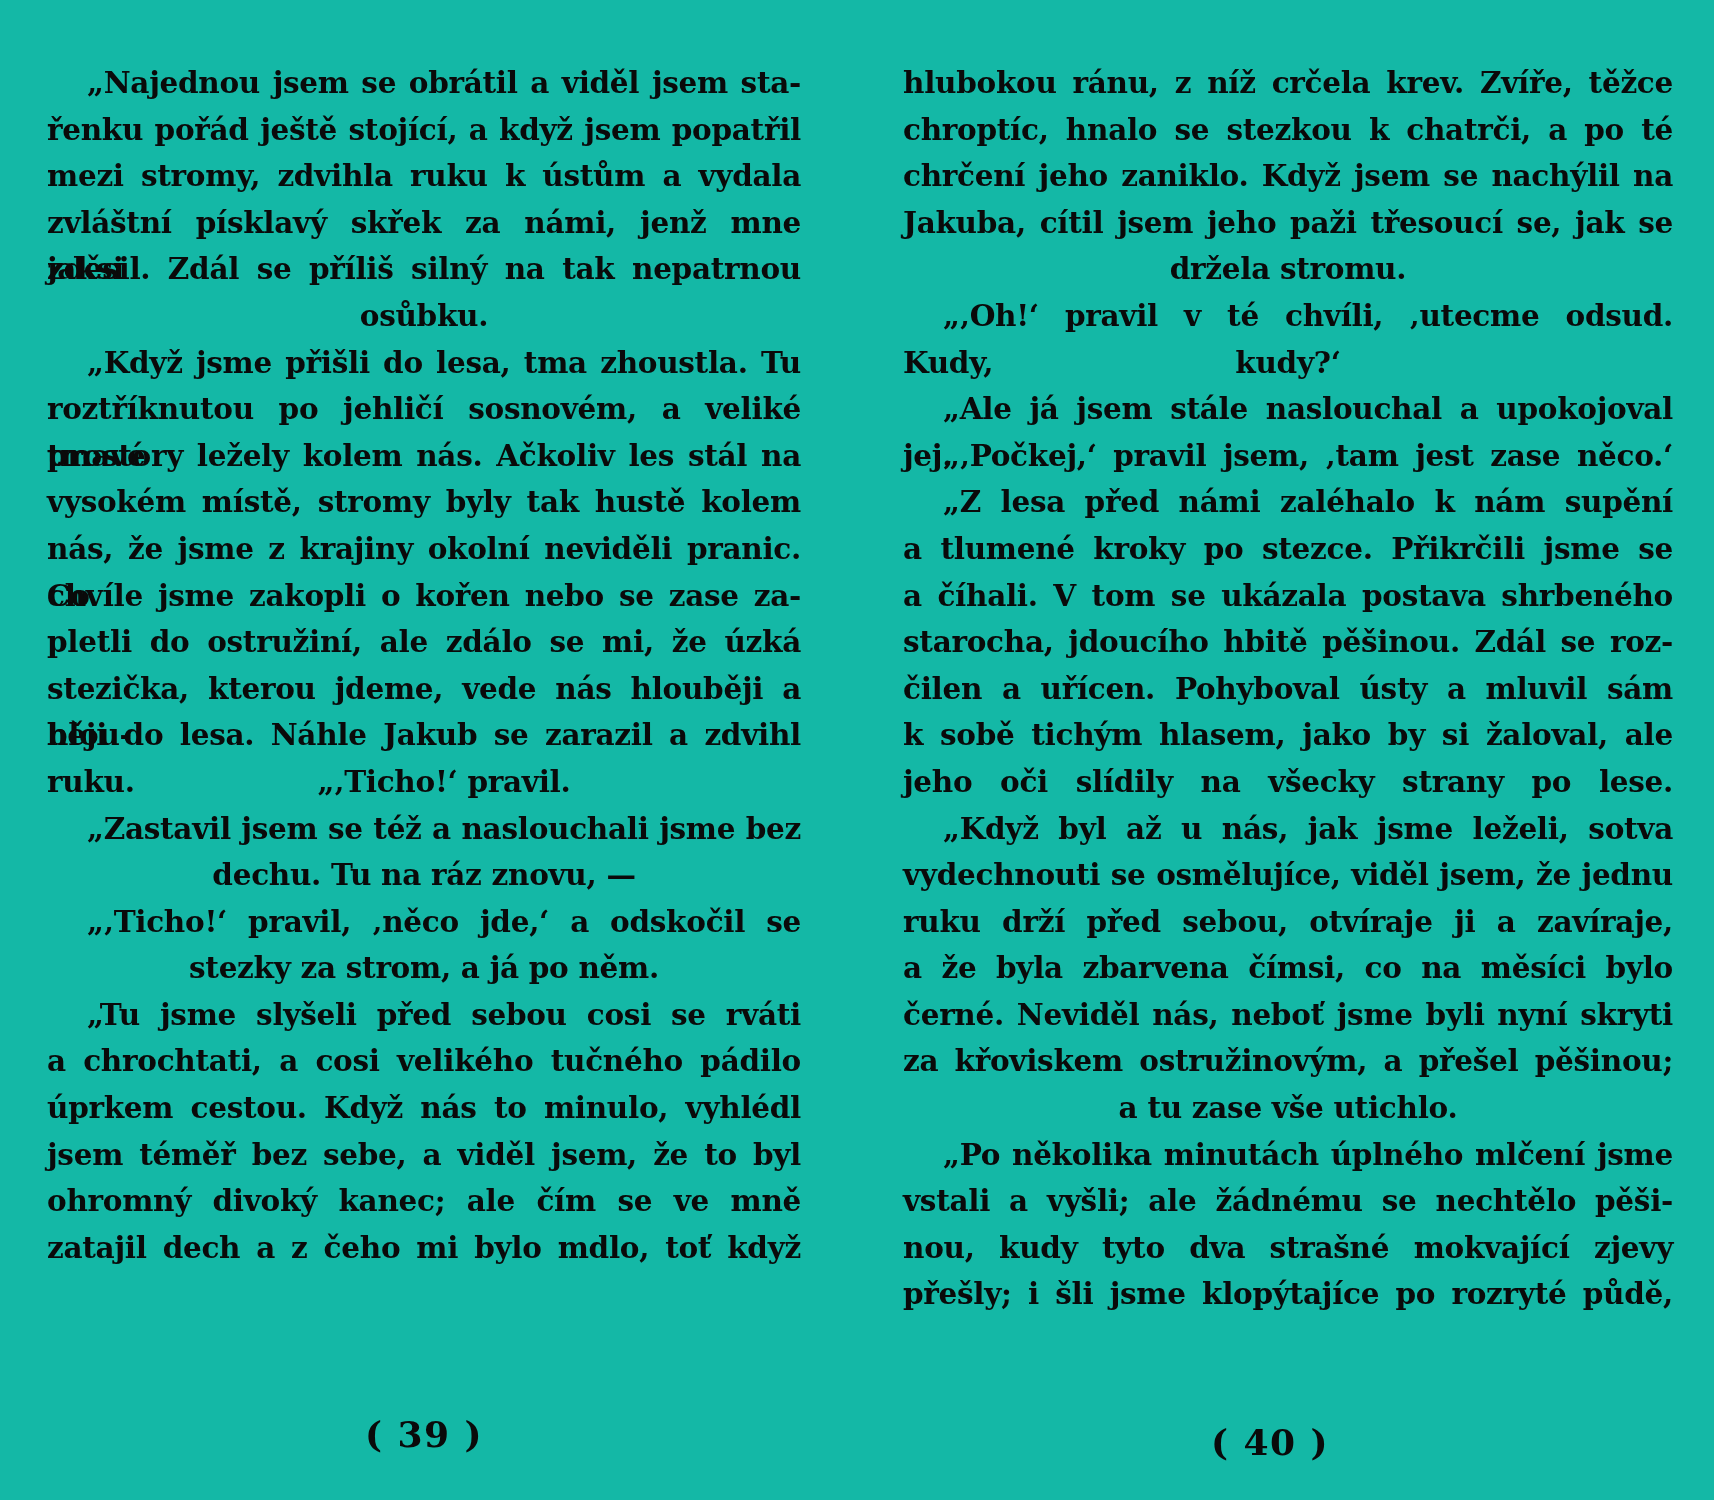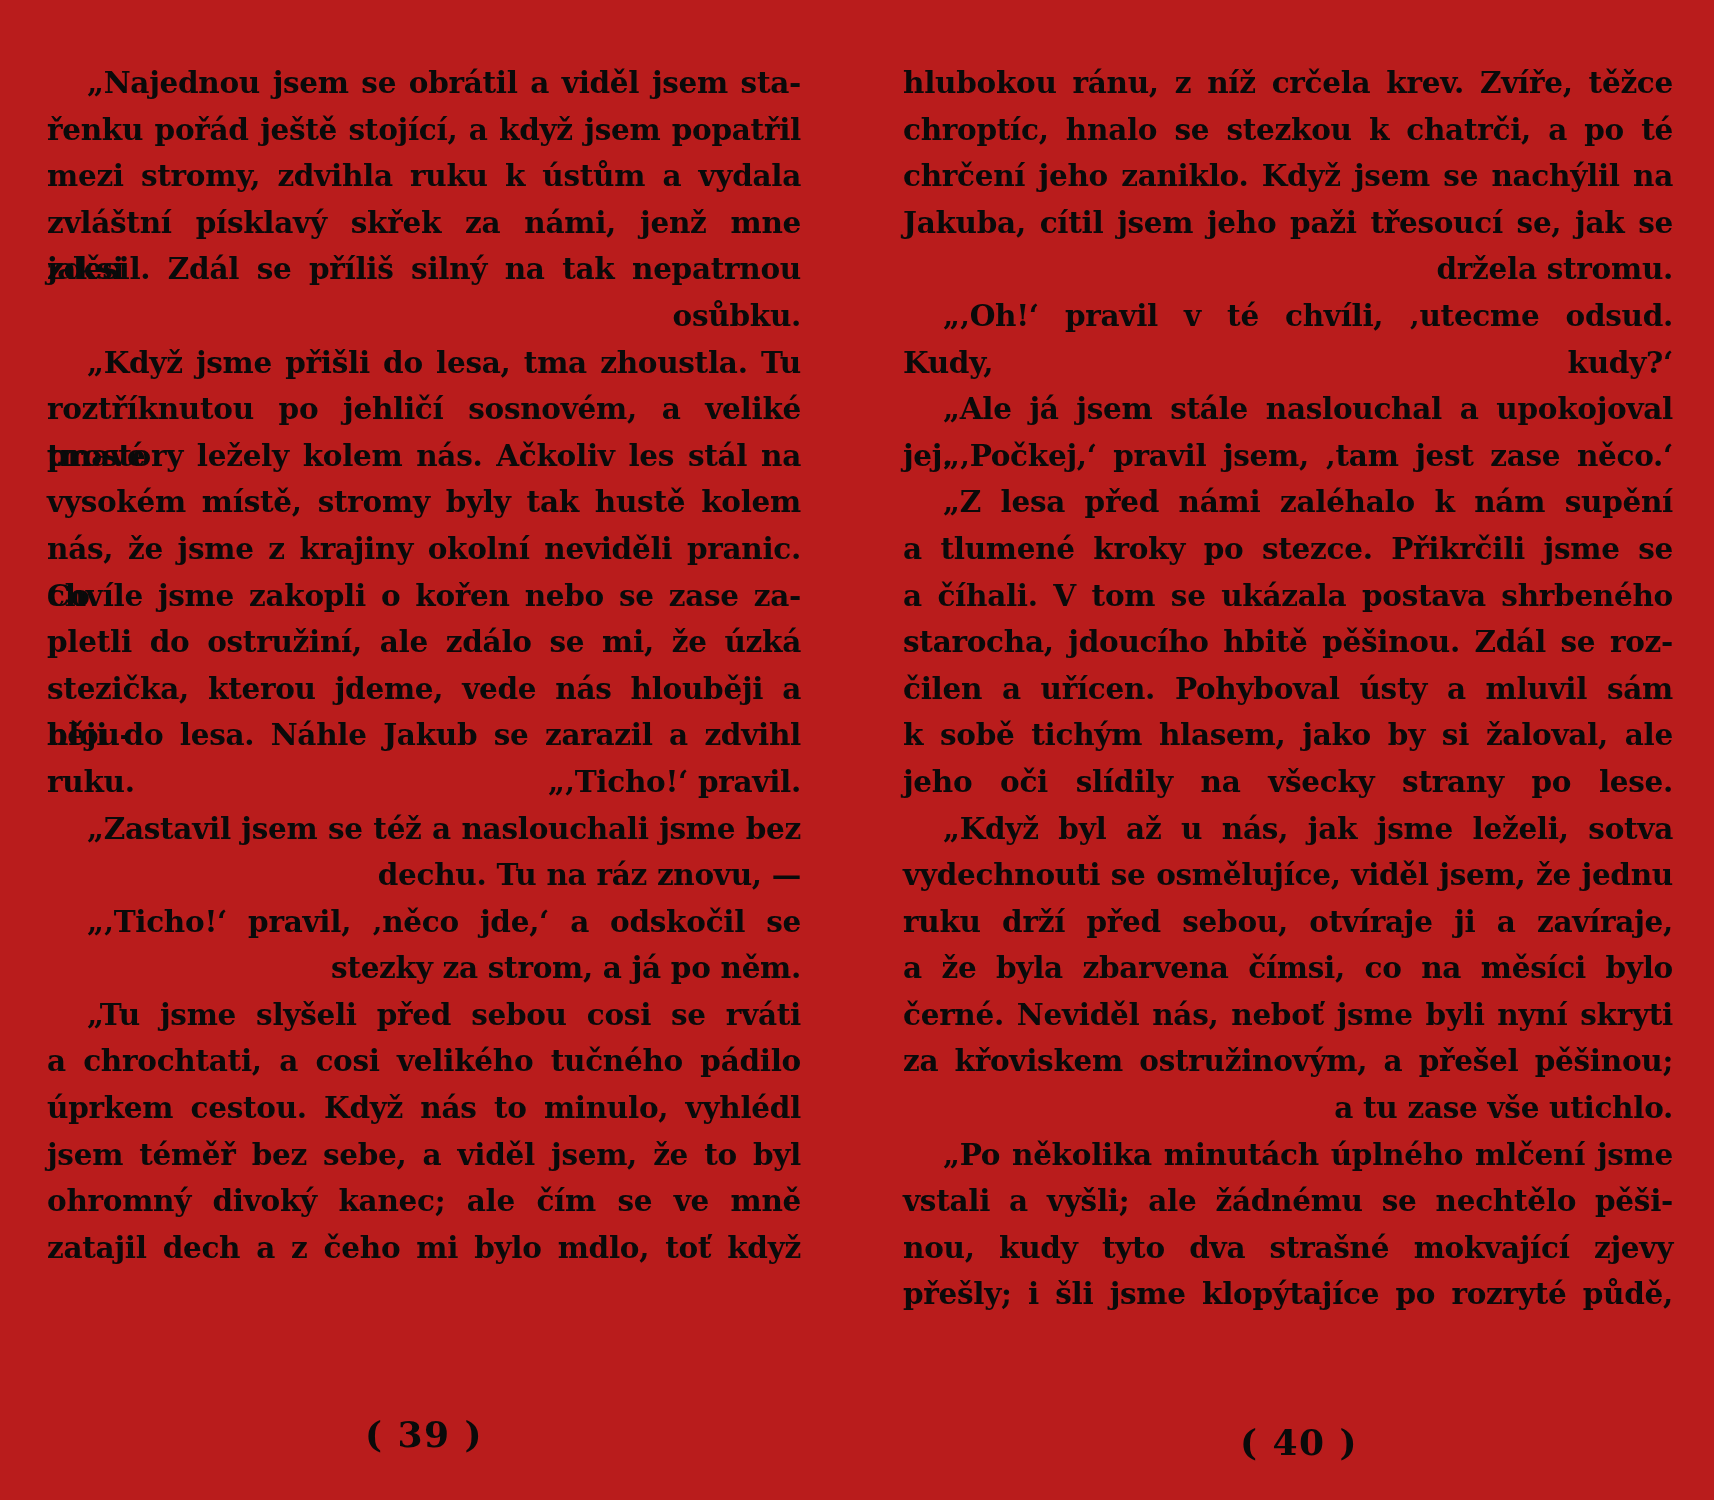--- a/index.html
+++ b/index.html
@@ -4,55 +4,55 @@
 <style>
   html, body {
     margin: 0;
     padding: 0;
     background: #ffffff;
   }
   .spread {
     position: relative;
     width: 1714px;
     height: 1500px;
-    background: #b91c1c;
+    background: #14b8a6;
     overflow: hidden;
     font-family: "DejaVu Serif", serif;
     font-weight: 700;
     color: #0a0a0a;
   }
   .col {
     position: absolute;
     top: 60px;
   }
   .col-left  { left: 47px;  width: 754px; }
   .col-right { left: 903px; width: 770px; }
   .line {
     font-size: 29.5px;
     line-height: 46.6px;
     height: 46.6px;
     letter-spacing: -0.3px;
-    text-align: right;
+    text-align: center;
     overflow: visible;
   }
   .line.just {
     text-align: justify;
     text-align-last: justify;
   }
   .line.ind {
     text-indent: 40px;
   }
   .footer {
     position: absolute;
     font-size: 36px;
     letter-spacing: 1.5px;
     text-align: center;
   }
   .footer-left  { top: 1413px; left: 47px;  width: 754px; }
-  .footer-right { top: 1421px; left: 914px; width: 770px; }
+  .footer-right { top: 1421px; left: 885px; width: 770px; }
 </style>
 </head>
 <body>
 
 <div class="spread">
 
   <div class="col col-left">
       <div class="line just ind">„Najednou jsem se obrátil a viděl jsem sta-</div>
       <div class="line just">řenku pořád ještě stojící, a když jsem popatřil</div>
       <div class="line just">mezi stromy, zdvihla ruku k ústům a vydala</div>

